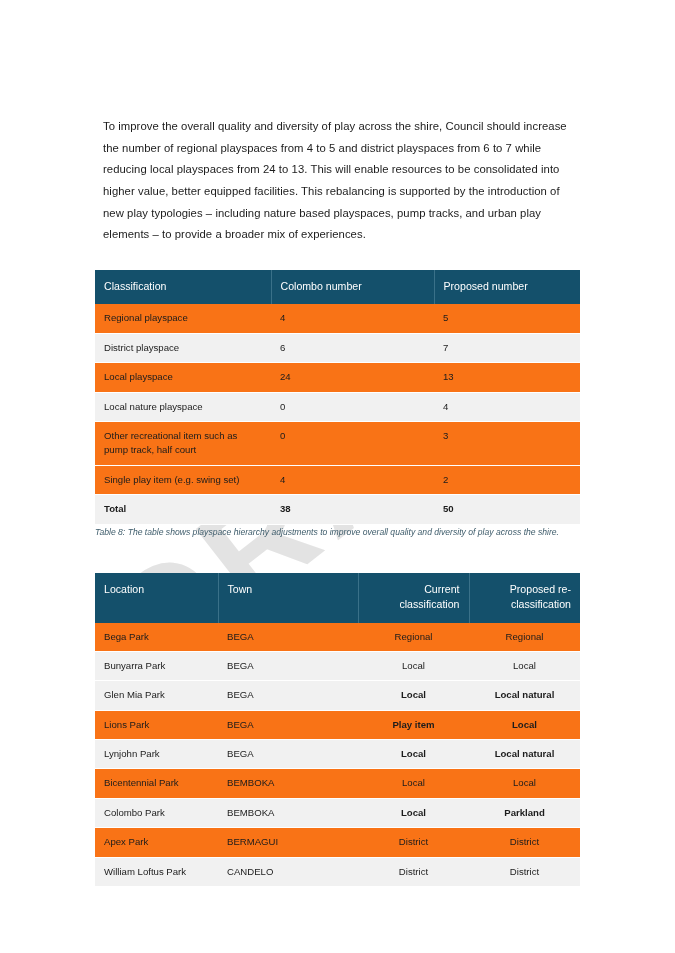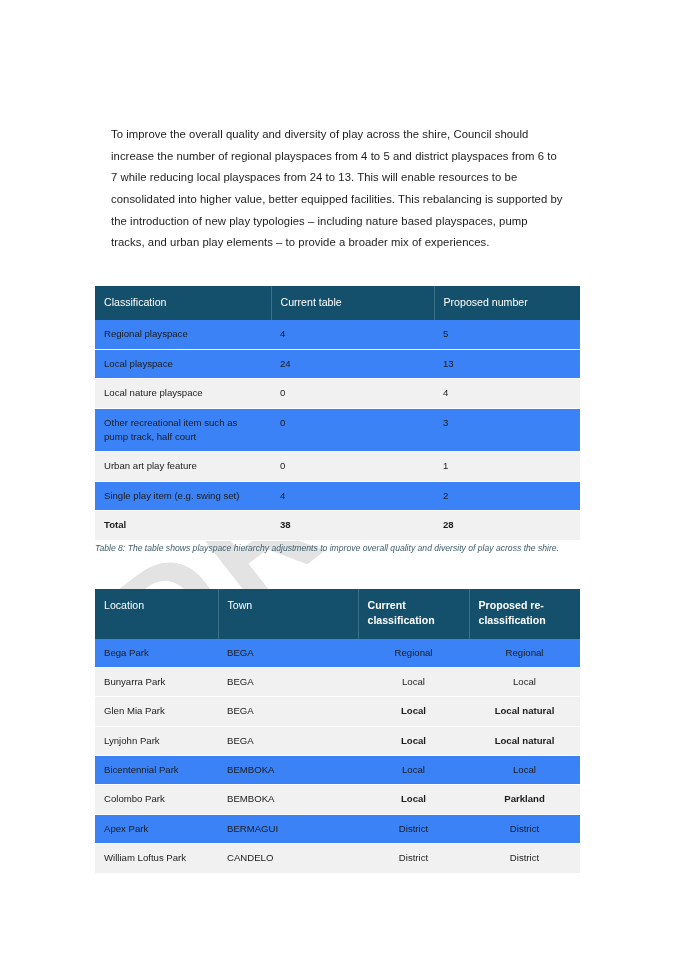--- a/index.html
+++ b/index.html
@@ -47,21 +47,21 @@
     user-select: none;
   }
 
   .content {
     position: relative;
     z-index: 1;
     padding: 108px 95px 0 95px;
   }
 
   p.body-text {
-    margin: 16px;
+    margin: 8px;
     font-size: 11.3px;
     line-height: 1.92;
     color: #1c1c1c;
     letter-spacing: 0.005em;
   }
 
   .spacer-16 { height: 16px; }
   .spacer-12 { height: 12px; }
   .spacer-22 { height: 22px; }
 
@@ -89,39 +89,39 @@
     vertical-align: top;
     line-height: 1.5;
     color: #1c1c1c;
     font-size: 9.6px;
     border-bottom: 1px solid #ffffff;
   }
   table.doc-table tbody tr.alt td {
     background: #f1f1f1;
   }
   table.doc-table tbody tr.plain td {
-    background: #3b82f6;
+    background: #f97316;
   }
   table.doc-table tbody tr.total td {
     background: #f1f1f1;
     font-weight: 700;
   }
 
   
   .t1 col.c1 { width: 176px; }
   .t1 col.c2 { width: 163px; }
   .t1 col.c3 { width: 146px; }
 
   
   .t2 col.c1 { width: 123px; }
   .t2 col.c2 { width: 140px; }
   .t2 col.c3 { width: 111px; }
   .t2 col.c4 { width: 111px; }
 
-  .t2 thead th.center { text-align: left; font-weight: bold; }
+  .t2 thead th.center { text-align: right; }
   .t2 tbody td.center { text-align: center; }
   .t2 tbody td.bold { font-weight: 700; }
 
   p.caption {
     margin: 0 0 0 0;
     font-size: 8.6px;
     font-style: italic;
     color: #3e5c6b;
     line-height: 1.65;
     width: 485px;
@@ -144,59 +144,59 @@
 
     <table class="doc-table t1">
       <colgroup>
           <col class="c1">
           <col class="c2">
           <col class="c3">
         </colgroup>
       <thead>
         <tr>
           <th>Classification</th>
-          <th>Current table</th>
+          <th>Colombo number</th>
           <th>Proposed number</th>
         </tr>
       </thead>
       <tbody>
         <tr class="plain">
           <td>Regional playspace</td>
           <td>4</td>
           <td>5</td>
         </tr>
+        <tr class="alt">
+          <td>District playspace</td>
+          <td>6</td>
+          <td>7</td>
+        </tr>
         <tr class="plain">
           <td>Local playspace</td>
           <td>24</td>
           <td>13</td>
         </tr>
         <tr class="alt">
           <td>Local nature playspace</td>
           <td>0</td>
           <td>4</td>
         </tr>
         <tr class="plain">
           <td>Other recreational item such as pump track, half court</td>
           <td>0</td>
           <td>3</td>
         </tr>
-        <tr class="alt">
-          <td>Urban art play feature</td>
-          <td>0</td>
-          <td>1</td>
-        </tr>
         <tr class="plain">
           <td>Single play item (e.g. swing set)</td>
           <td>4</td>
           <td>2</td>
         </tr>
         <tr class="total">
           <td>Total</td>
           <td>38</td>
-          <td>28</td>
+          <td>50</td>
         </tr>
       </tbody>
     </table>
 
     <p class="caption">Table 8: The table shows playspace hierarchy adjustments to improve overall quality and diversity of play across the shire.</p>
 
     <div class="spacer-22"></div>
 
 
     <div class="spacer-12"></div>
@@ -228,20 +228,26 @@
           <td>BEGA</td>
           <td class="center">Local</td>
           <td class="center">Local</td>
         </tr>
         <tr class="alt">
           <td>Glen Mia Park</td>
           <td>BEGA</td>
           <td class="center bold">Local</td>
           <td class="center bold">Local natural</td>
         </tr>
+        <tr class="plain">
+          <td>Lions Park</td>
+          <td>BEGA</td>
+          <td class="center bold">Play item</td>
+          <td class="center bold">Local</td>
+        </tr>
         <tr class="alt">
           <td>Lynjohn Park</td>
           <td>BEGA</td>
           <td class="center bold">Local</td>
           <td class="center bold">Local natural</td>
         </tr>
         <tr class="plain">
           <td>Bicentennial Park</td>
           <td>BEMBOKA</td>
           <td class="center">Local</td>

